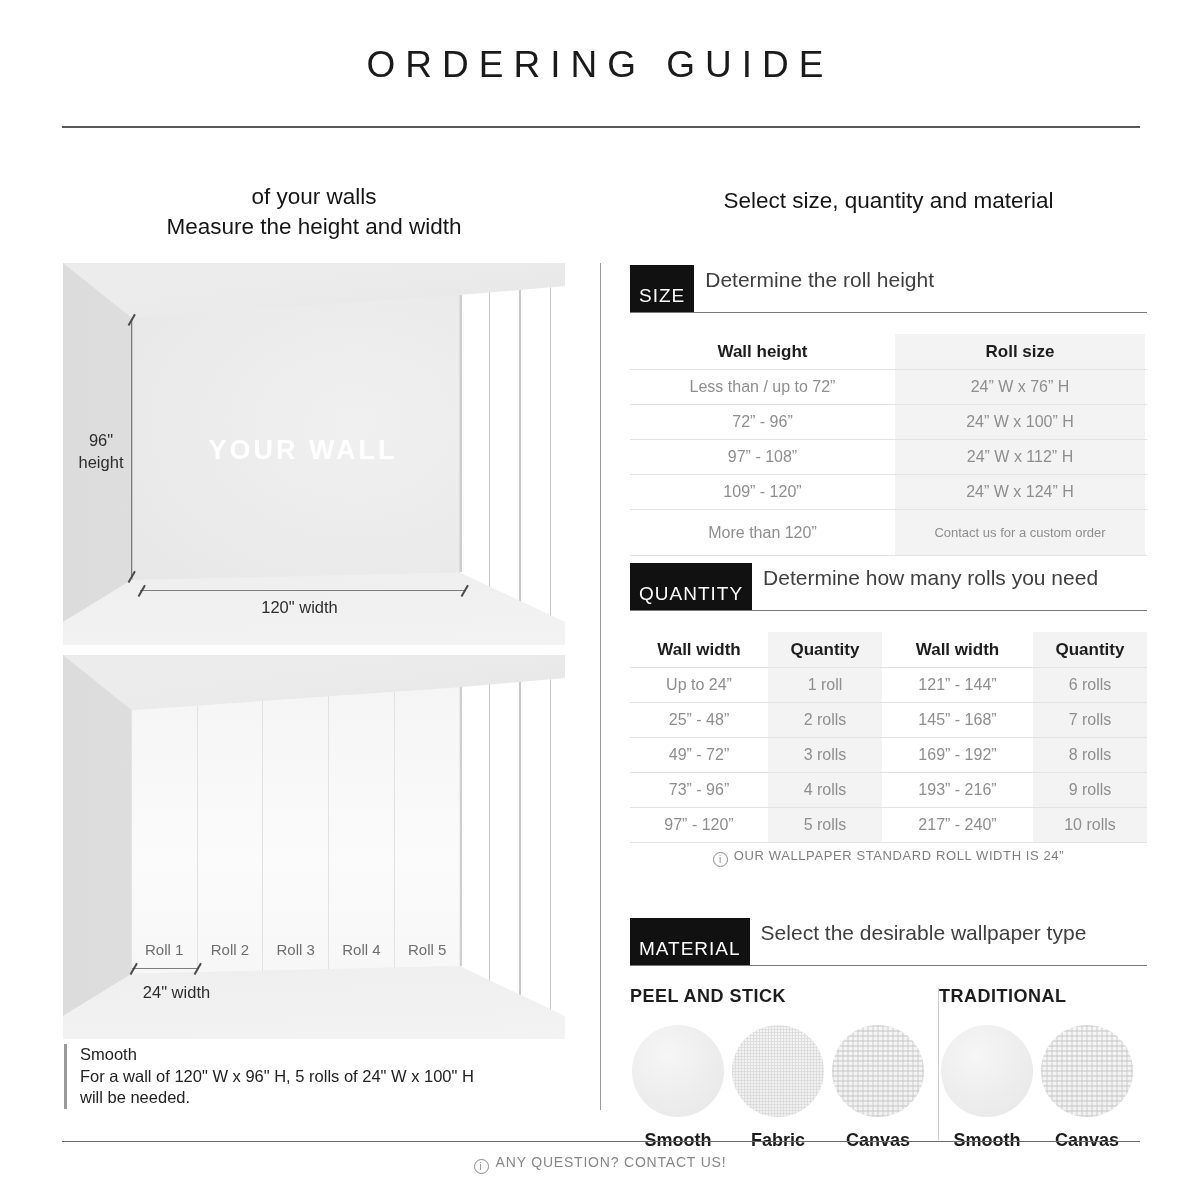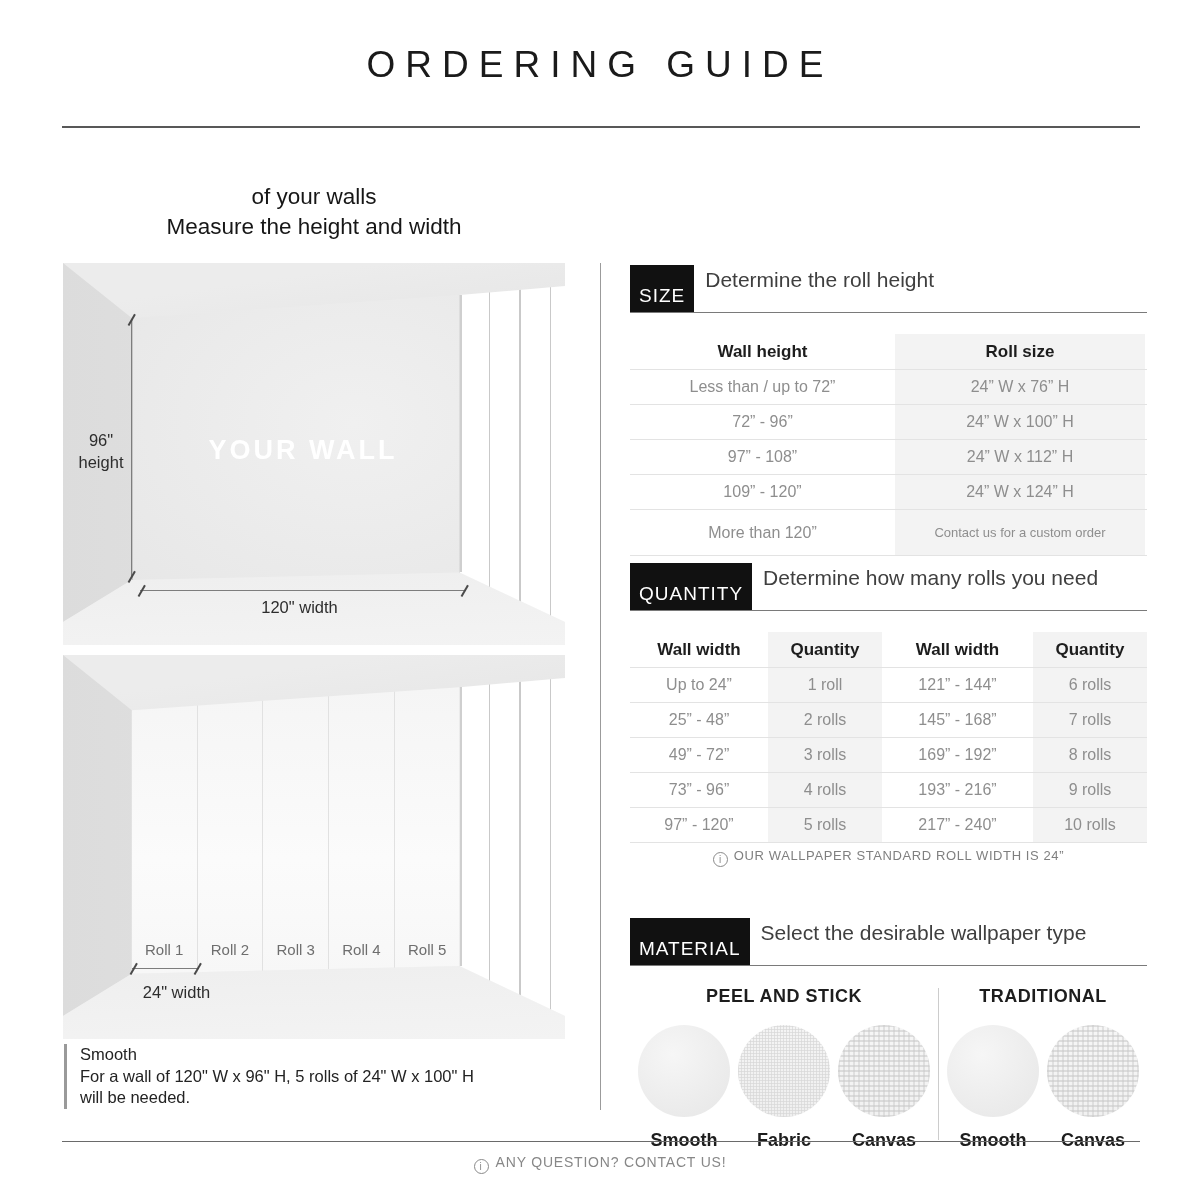--- a/index.html
+++ b/index.html
@@ -102,21 +102,21 @@
 
   .note { position:absolute; left:0; top:848px; width:517px; text-align:center;
           font-size:13px; letter-spacing:0.6px; color:#7f7f7f; }
   .note .info-icon { margin-right:6px; }
   .info-icon { display:inline-flex; width:15px; height:15px; border:1.2px solid #8a8a8a;
                border-radius:50%; color:#8a8a8a; font-size:10px; align-items:center;
                justify-content:center; vertical-align:-3px; font-style:normal; }
 
   
   .mat-groups { display:flex; margin-top:20px; }
-  .mat-group { display:flex; flex-direction:column; align-items:center; }
+  .mat-group { display:flex; flex-direction:column; align-items:flex-start; }
   .mat-group.g1 { width:308px; } .mat-group.g2 { width:208px; }
   .mat-divider { width:1px; background:#cccccc; height:152px; margin-top:2px; }
   .mat-name { font-size:18px; font-weight:700; letter-spacing:0.5px; color:#1d1d1d; }
   .mat-opts { display:flex; gap:4px; margin-top:18px; }
   .mat-opt { display:flex; flex-direction:column; align-items:center; width:96px; }
   .swatch { width:92px; height:92px; border-radius:50%; }
   .swatch-label { margin-top:13px; font-size:18px; font-weight:700; color:#1d1d1d; }
   .tex-smooth { background:radial-gradient(circle at 38% 32%,#f6f6f6 0%,#ededed 55%,#e6e6e6 100%); }
   .tex-fabric { background-image:
       repeating-linear-gradient(0deg,rgba(215,215,215,.7) 0 1px,transparent 1px 3px),
@@ -138,20 +138,21 @@
 <div class="page">
 
   <h1 class="title">ORDERING GUIDE</h1>
   <div class="hr top"></div>
 
   <div class="col-heading left">
     <div>of your walls</div>
     <div>Measure the height and width</div>
   </div>
 
+  <div class="col-heading right">Select size, quantity and material</div>
 
   <div class="room room1">
     <div class="layer ceiling"></div>
     <div class="layer left-wall"></div>
     <div class="layer back-wall"></div>
     <div class="layer floor"></div>
     <div class="layer window"></div>
     <div class="window-frame"></div>
     <div class="corner-line"></div>
     <div class="measure-v">

